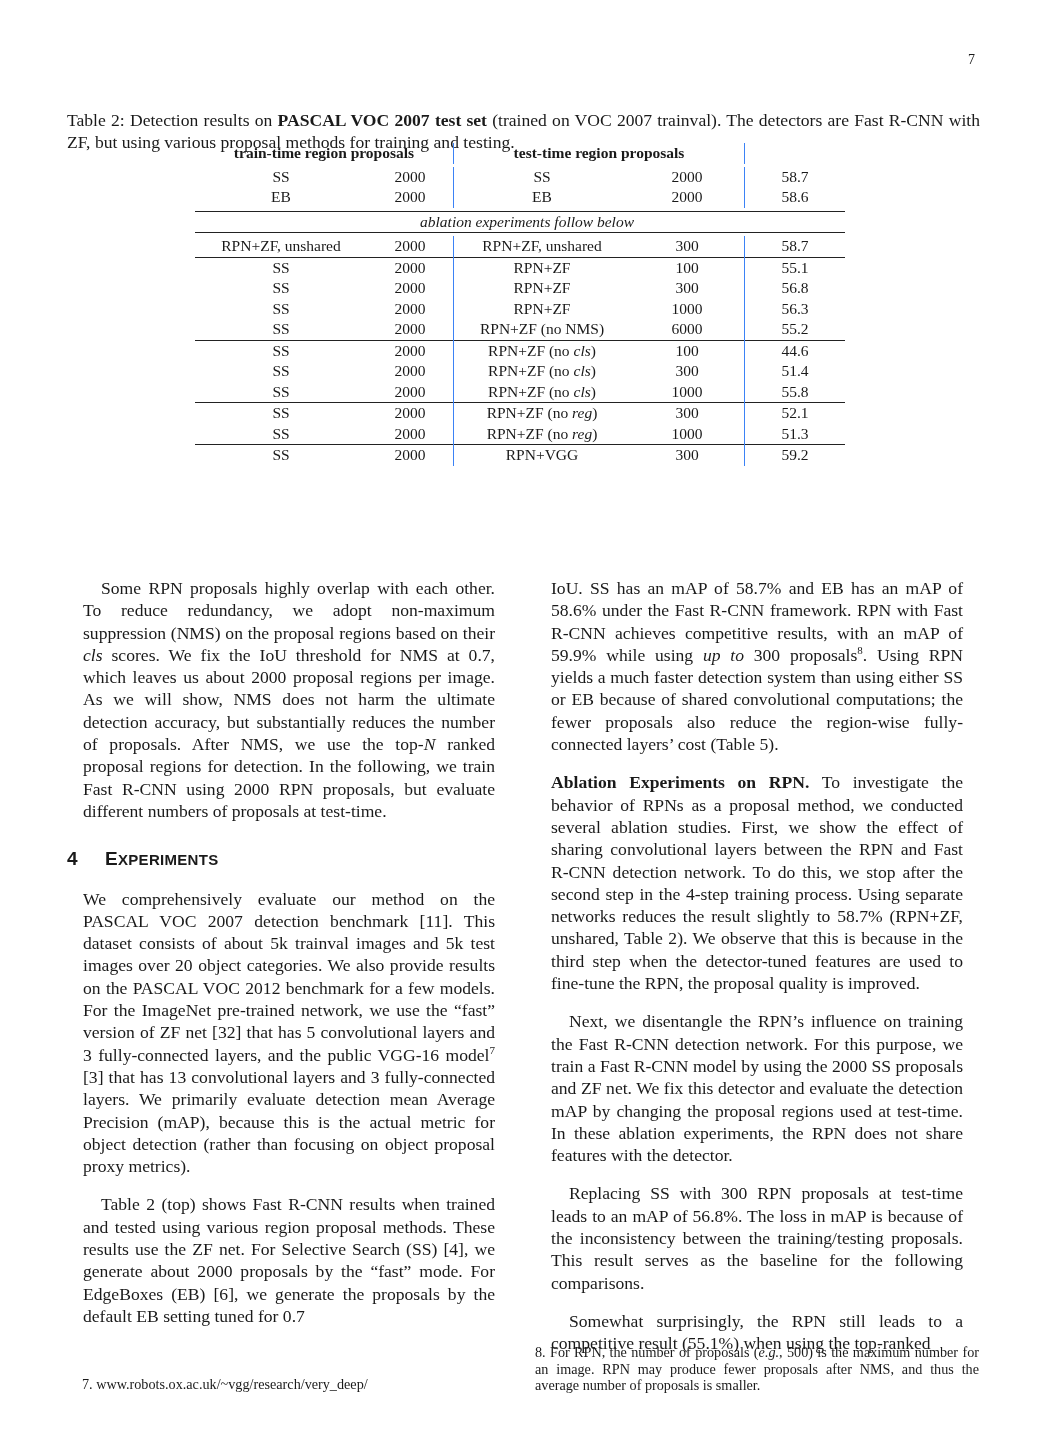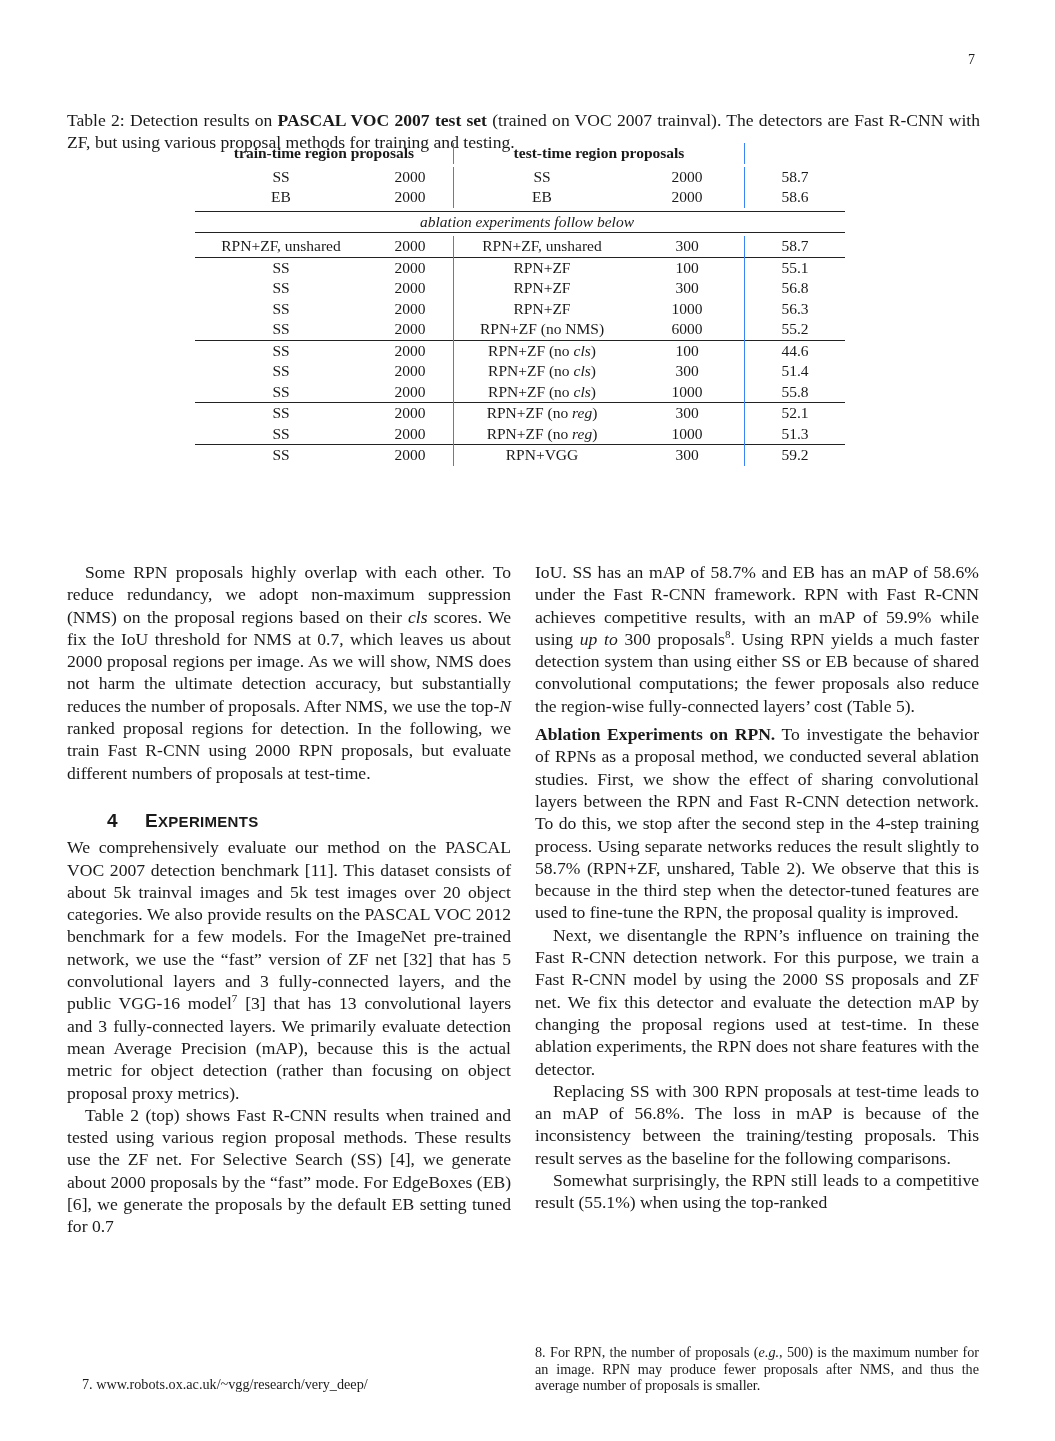--- a/index.html
+++ b/index.html
@@ -39,27 +39,27 @@
   .tbl td.ablation { text-align: center; font-style: italic; padding-left: 14px; }
 
   
   .col {
     position: absolute; top: 561px; width: 444px;
     font-family: "Liberation Serif", serif; font-size: 17.6px; line-height: 22.3px;
     text-align: justify; hyphens: manual;
   }
   .col.left { left: 67px; }
   .col.right { left: 535px; }
-  .col p { margin: 0; }
+  .col p { margin: 16px; }
   .col p.indent { text-indent: 18px; }
   .col i { font-style: italic; }
   .col sup { font-size: 11px; line-height: 0; vertical-align: super; }
   .h1 {
     font-family: "Liberation Sans", "DejaVu Sans", sans-serif; font-weight: bold;
-    font-size: 19px; margin-top: 26px; margin-bottom: 3px; letter-spacing: 0.3px; margin-left: 40px;
+    font-size: 19px; margin-top: 26px; margin-bottom: 3px; letter-spacing: 0.3px;
   }
   .h1 .num { display: inline-block; width: 38px; }
   .h1 .sc-big { font-size: 19px; }
   .h1 .sc-small { font-size: 15px; }
   .h2 {
     font-family: "Liberation Sans", "DejaVu Sans", sans-serif; font-weight: bold;
     font-size: 17px; margin-bottom: 6px;
   }
   .h2 .num { display: inline-block; width: 46px; }
   .run-head { font-weight: bold; }

